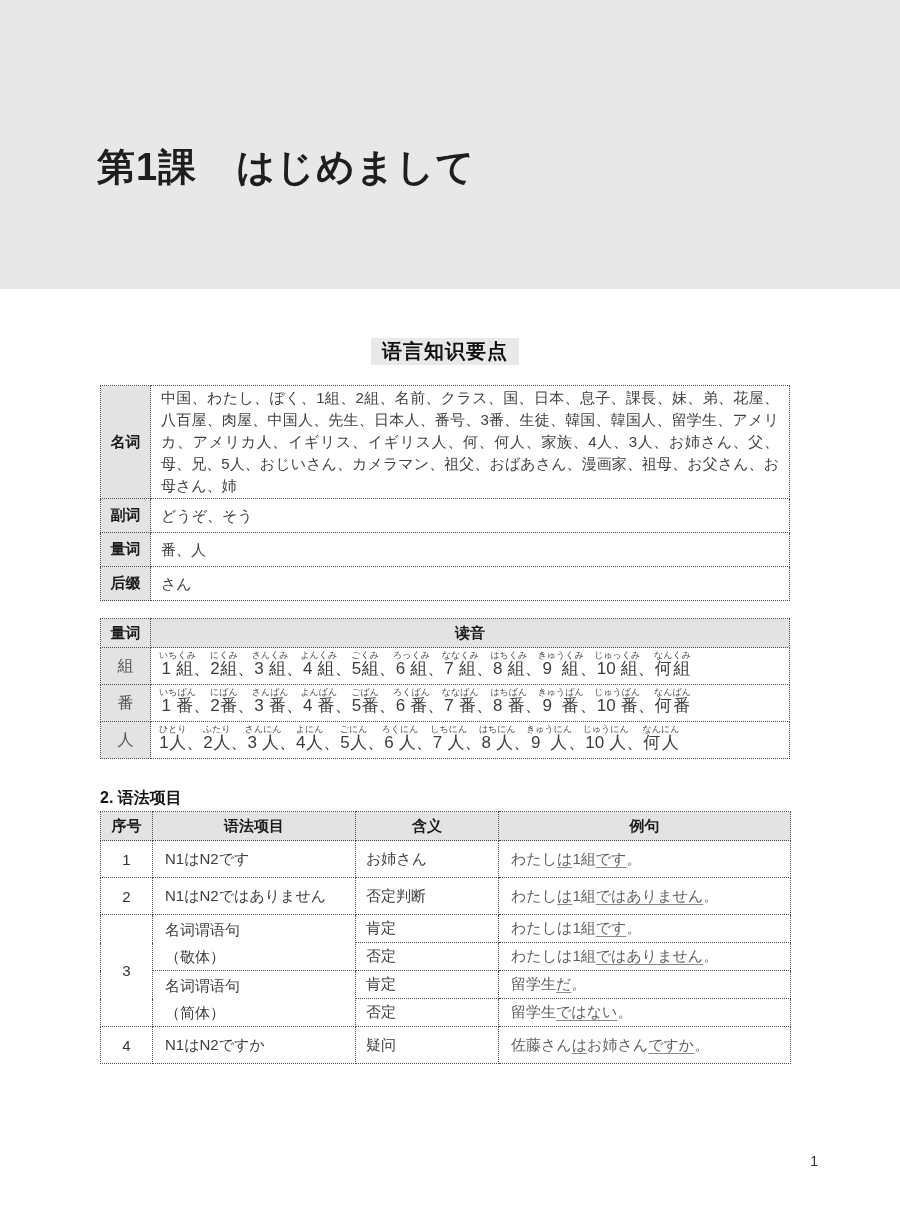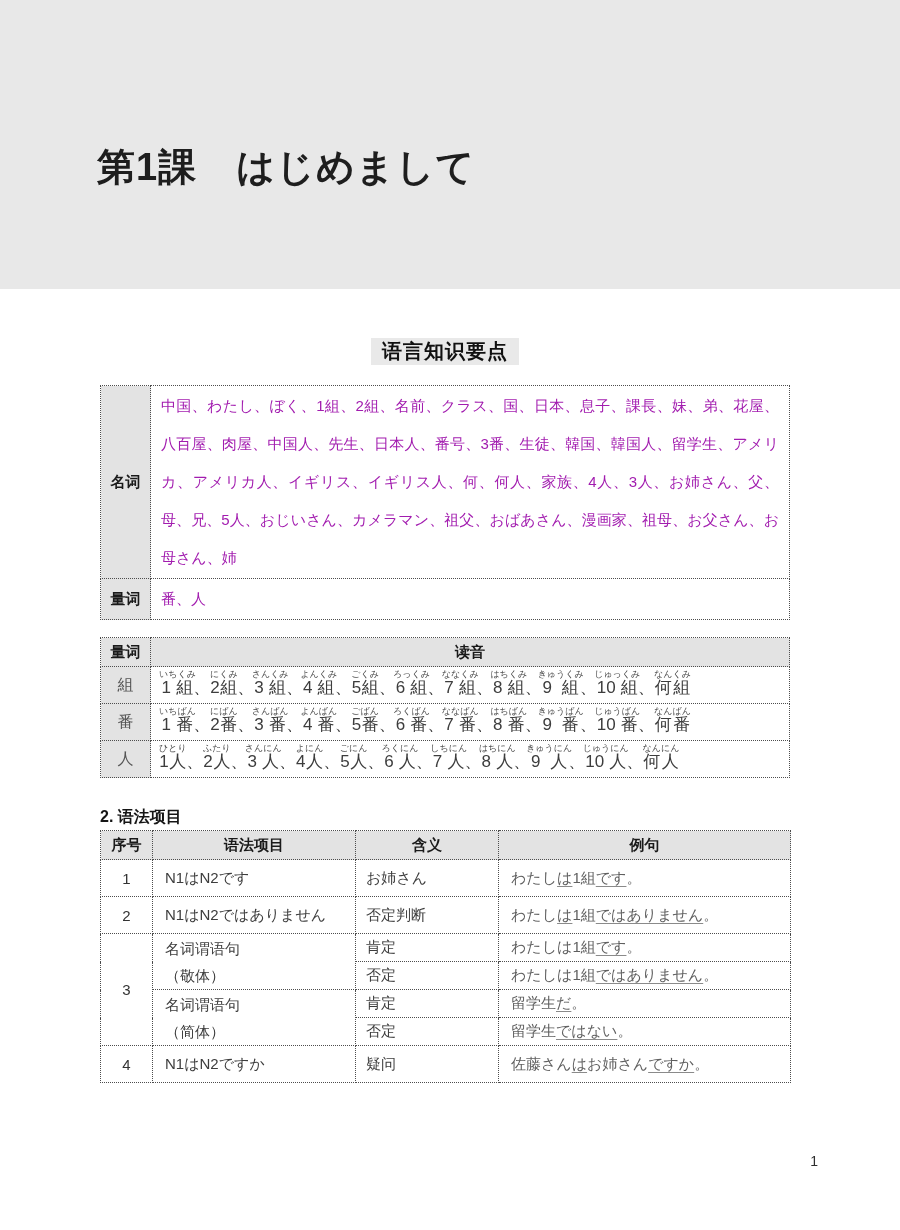--- a/index.html
+++ b/index.html
@@ -99,22 +99,22 @@
   .vocab-table td.label {
     background: #e3e3e3;
     text-align: center;
     font-weight: 700;
     font-size: 15px;
     color: #1a1a1a;
   }
   .vocab-table td.words {
     padding: 1px 10px;
     font-size: 15px;
-    color: #a21caf;
-    line-height: 38px;
+    color: #404040;
+    line-height: 22px;
     text-align: justify;
     text-justify: inter-ideograph;
   }
   .vocab-table tr.single td { height: 31px; }
 
   
   .reading-table { margin-top: 17px; }
   .reading-table .col-label { width: 50px; }
   .reading-table th { height: 28px; }
   .reading-table td.label {
@@ -204,22 +204,30 @@
     <colgroup>
         <col class="col-label">
         <col>
       </colgroup>
     <tbody>
       <tr>
         <td class="label">名词</td>
         <td class="words">中国、わたし、ぼく、1組、2組、名前、クラス、国、日本、息子、課長、妹、弟、花屋、八百屋、肉屋、中国人、先生、日本人、番号、3番、生徒、韓国、韓国人、留学生、アメリカ、アメリカ人、イギリス、イギリス人、何、何人、家族、4人、3人、お姉さん、父、母、兄、5人、おじいさん、カメラマン、祖父、おばあさん、漫画家、祖母、お父さん、お母さん、姉</td>
       </tr>
       <tr class="single">
+        <td class="label">副词</td>
+        <td class="words">どうぞ、そう</td>
+      </tr>
+      <tr class="single">
         <td class="label">量词</td>
         <td class="words">番、人</td>
+      </tr>
+      <tr class="single">
+        <td class="label">后缀</td>
+        <td class="words">さん</td>
       </tr>
     </tbody>
   </table>
 
   <table class="reading-table">
     <colgroup>
         <col class="col-label">
         <col>
       </colgroup>
     <thead>

